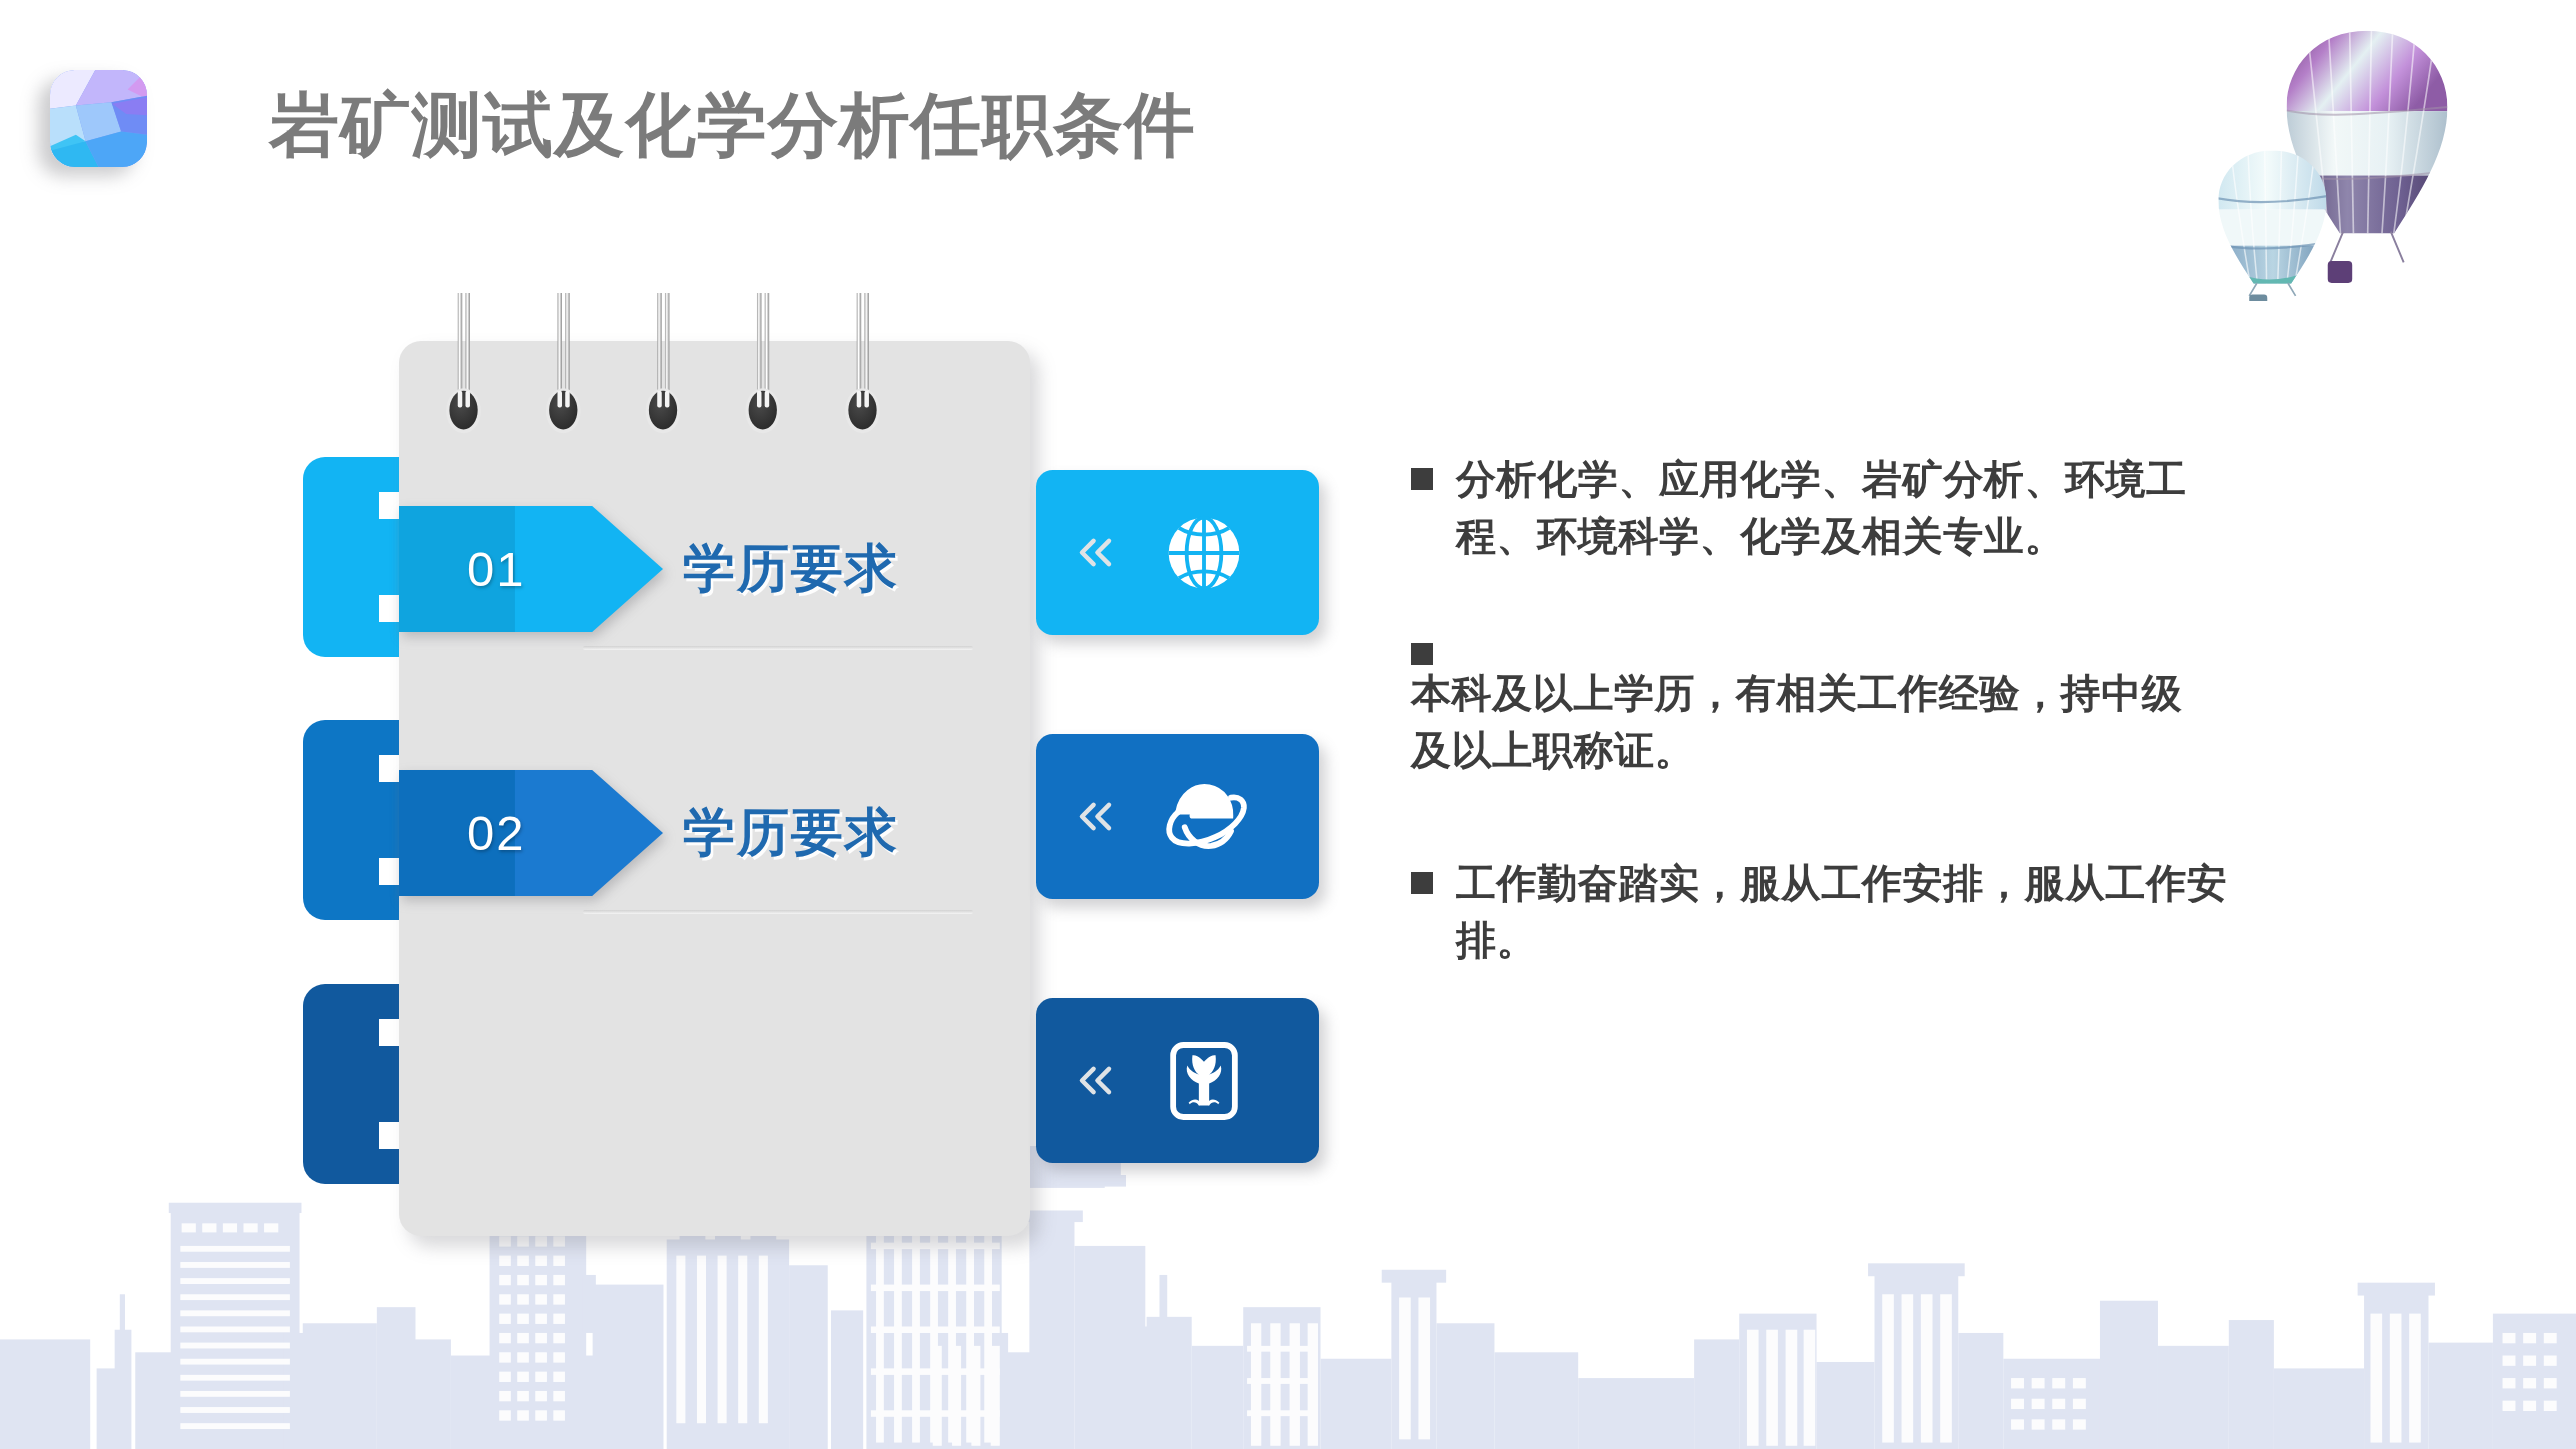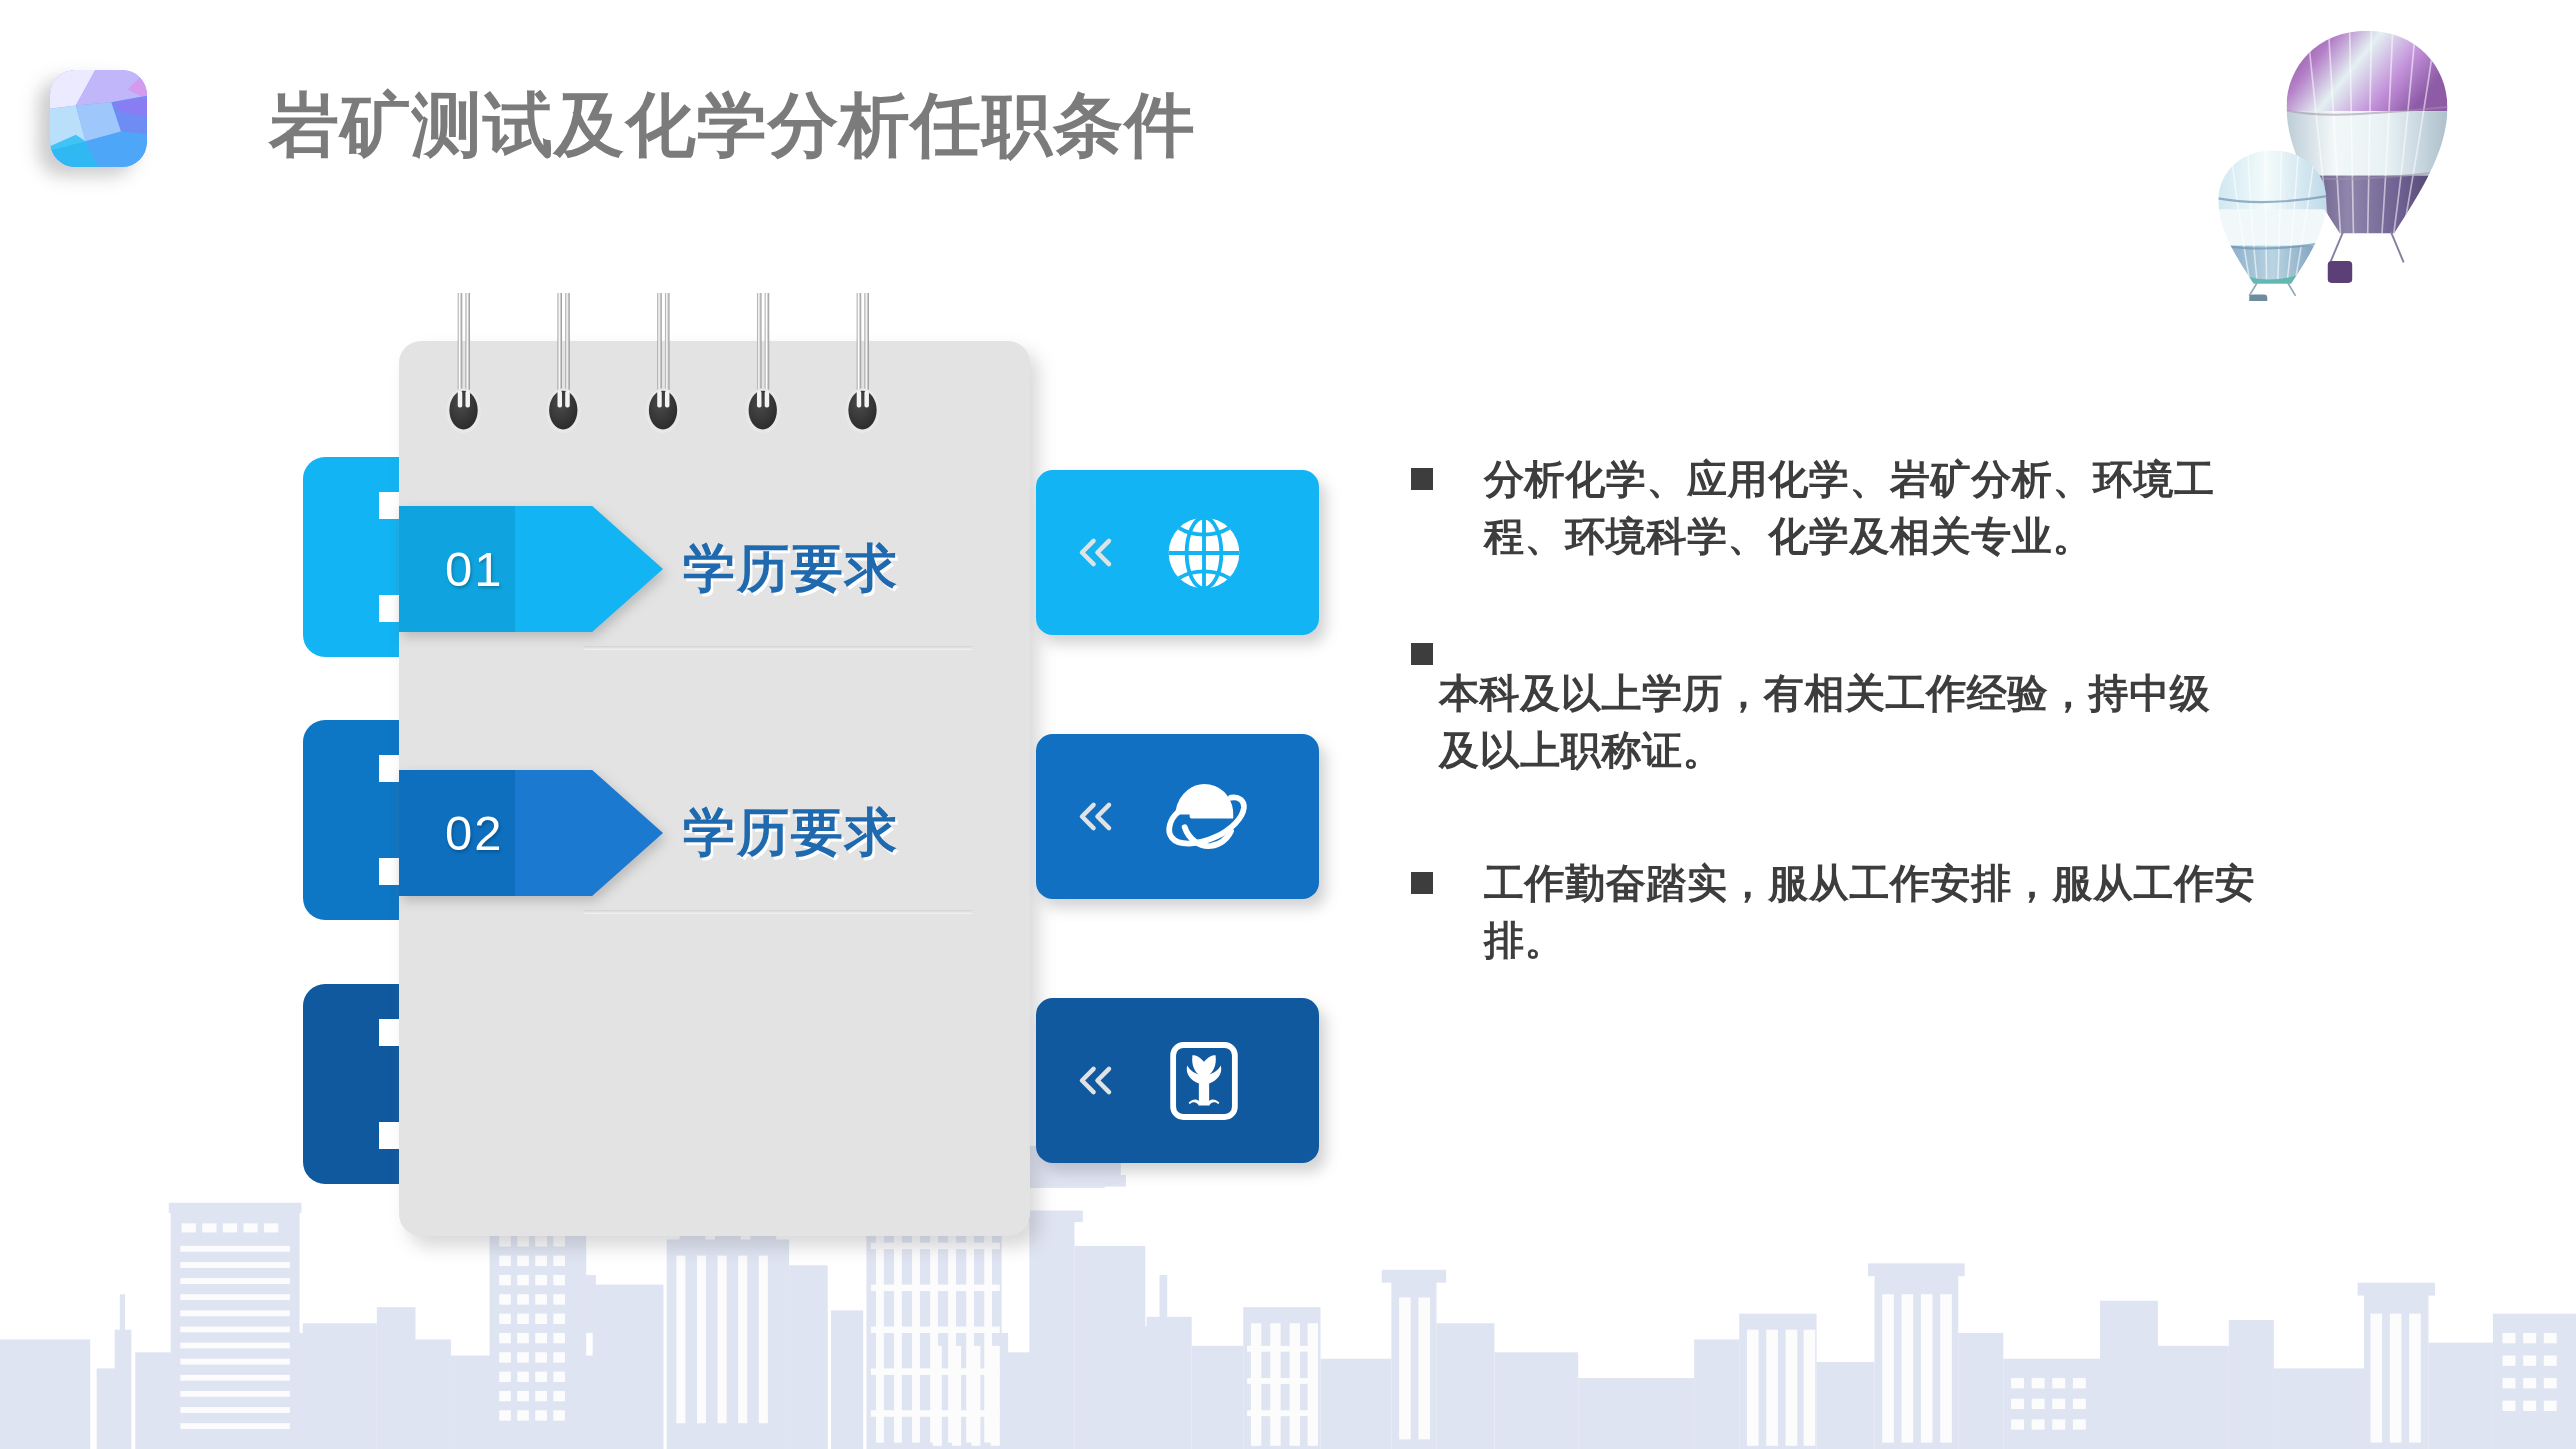--- a/index.html
+++ b/index.html
@@ -73,21 +73,21 @@
   .arrow-tab {
     position:absolute; left:399px; width:264px; height:126px;
     display:flex; align-items:center;
     filter:drop-shadow(3.9px 5.8px 5.8px rgba(110,110,115,.35));
   }
   .arrow-tab .body {
     position:absolute; left:0; top:0; width:264px; height:126px;
   }
   .arrow-tab .num {
     position:relative; z-index:2;
-    margin-left:46px;
+    margin-left:68px;
     font-size:49px; color:#ffffff; font-weight:400; letter-spacing:1.9px;
     text-shadow:1.3px 1.9px 3.2px rgba(0,0,0,.25);
   }
   .tab-1 { top:506px; }
   .tab-2 { top:770px; }
   .tab-3 { top:1035px; }
 
   
   .row-label {
     position:absolute; left:683px; width:296px; height:126px;
@@ -125,21 +125,20 @@
   .bullet + .bullet { margin-top:39px; }
   .bullet .marker {
     flex:0 0 auto; width:22px; height:22px; background:#3d3d3d;
     margin-top:16.7px; margin-right:23px;
   }
   .bullet .txt {
     font-size:40px; line-height:1.42; font-weight:bold;
     color:#3d3d3d; letter-spacing:0.6px;
     text-shadow:1.9px 1.9px 0 rgba(255,255,255,.85);
     max-width:786px;
-    margin-left:28px;
   }
   .b-2 { margin-top:62px !important;flex-direction:column; }
   .b-3 { margin-top:76px !important; }
 </style>
 </head>
 <body>
 
 <div class="skyline">
   <svg viewBox="0 0 3999 470" preserveAspectRatio="none" xmlns="http://www.w3.org/2000/svg">
     <g fill="#dfe4f2">

